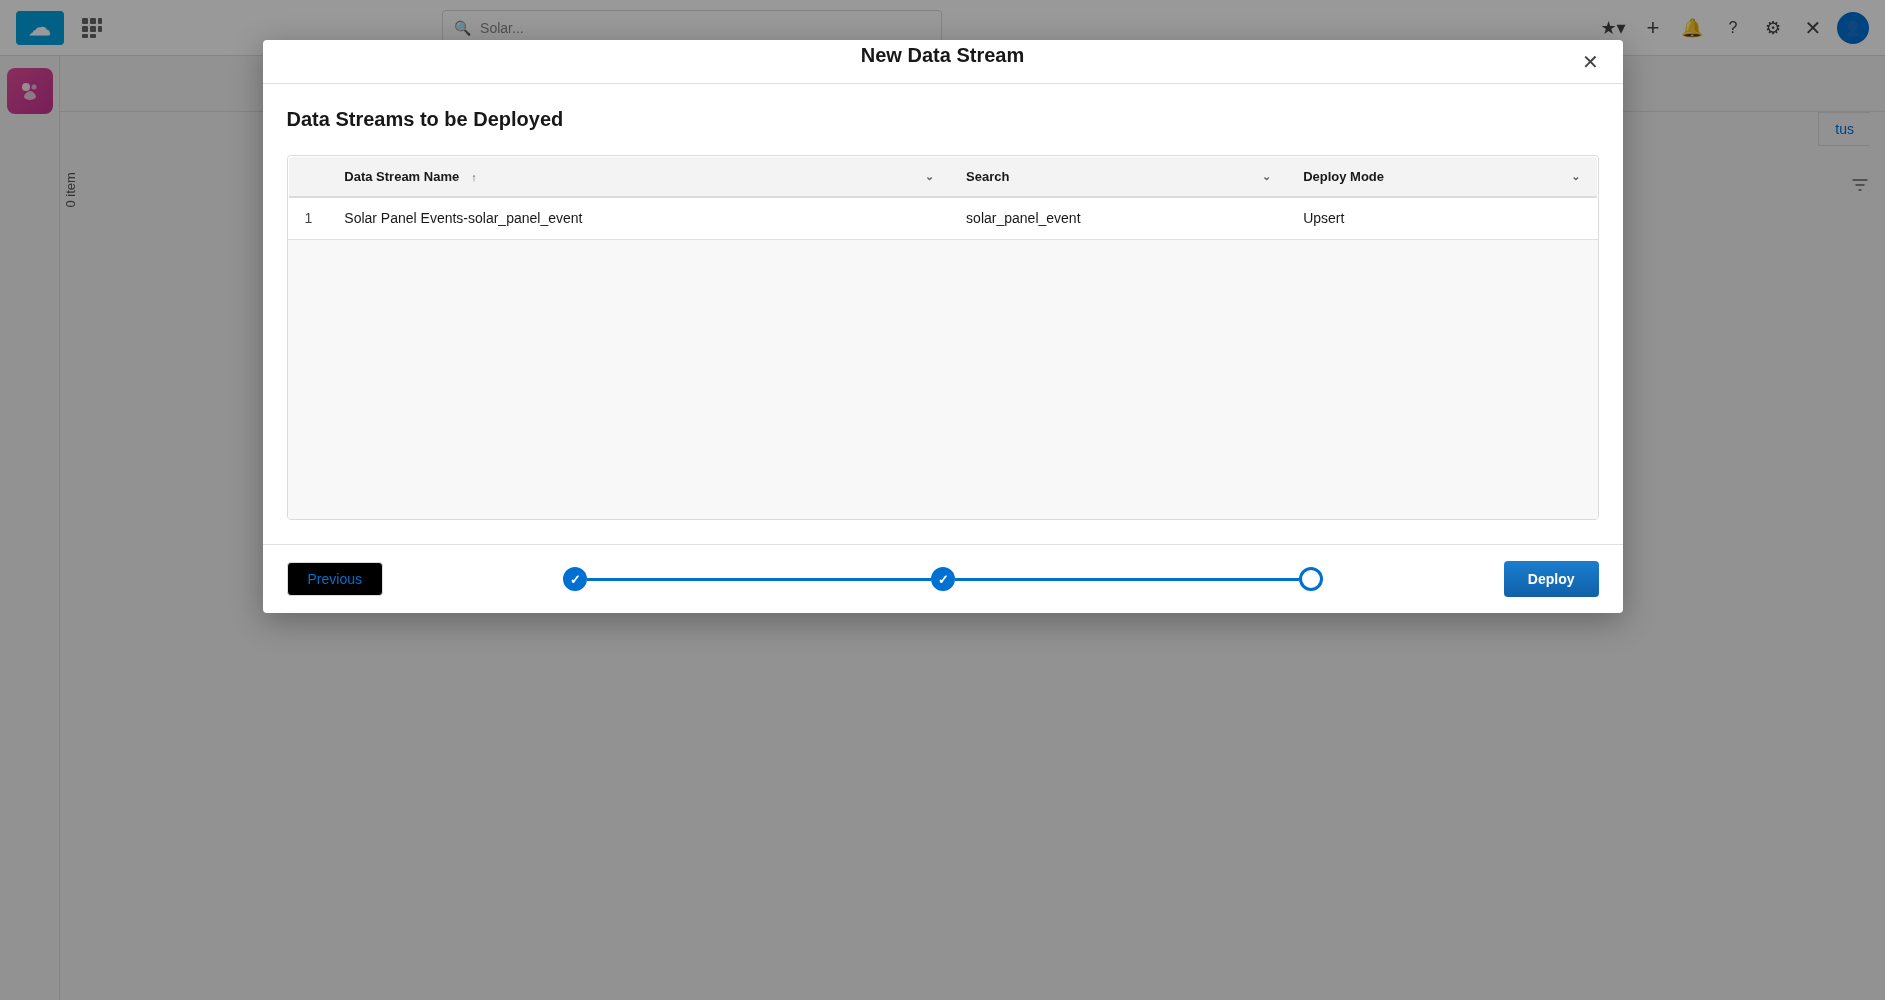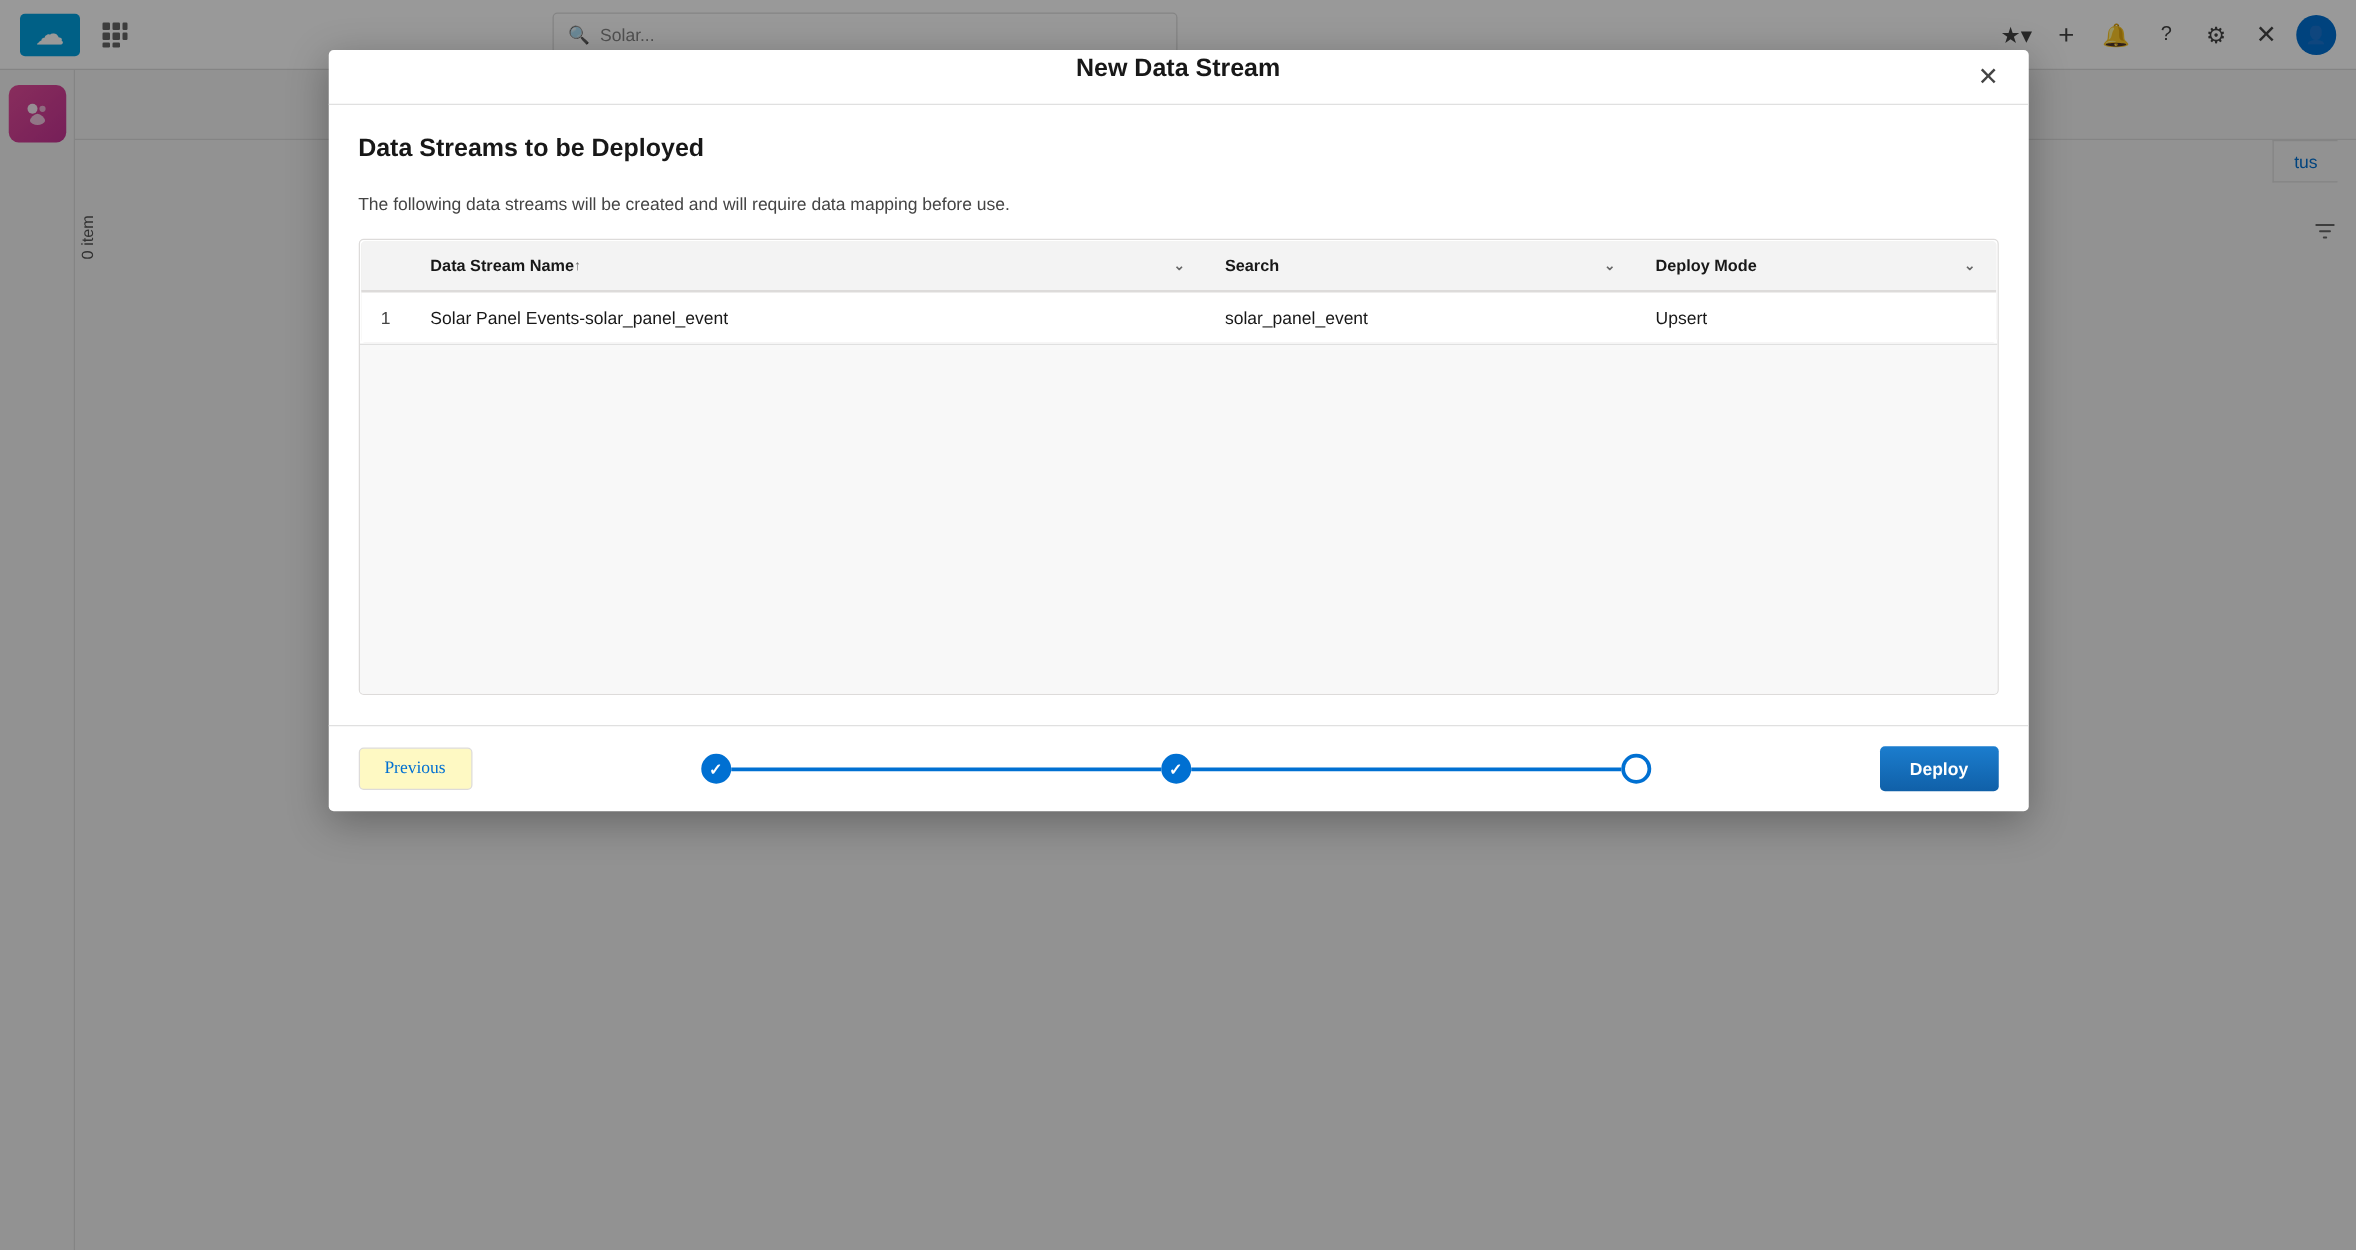--- a/index.html
+++ b/index.html
@@ -212,21 +212,21 @@
       text-align: left;
       font-weight: 700;
       font-size: 13px;
       color: #181818;
       white-space: nowrap;
     }
 
     .data-table th .th-inner {
       display: flex;
       align-items: center;
-      gap: 0;
+      gap: 12px;
     }
 
     .sort-icon {
       color: #666;
       font-size: 11px;
     }
 
     .chevron-icon {
       color: #666;
       font-size: 11px;
@@ -267,26 +267,25 @@
       border-top: 1px solid #e0e0e0;
       display: flex;
       align-items: center;
       justify-content: space-between;
     }
 
     .btn-previous {
       padding: 8px 20px;
       border: 1px solid #dddbda;
       border-radius: 4px;
-      background: #fef9c3;
+      background: #000000;
       color: #0070d2;
       font-size: 14px;
       cursor: pointer;
       font-weight: 400;
-      font-family: Liberation Serif, serif;
     }
 
     .btn-deploy {
       padding: 10px 24px;
       border: none;
       border-radius: 4px;
       background: linear-gradient(to bottom, #1b7dce, #1060a8);
       color: white;
       font-size: 14px;
       cursor: pointer;
@@ -435,21 +434,20 @@
 <div class="modal-overlay">
   <div class="modal">
 
     <div class="modal-header">
       <h2 class="modal-title">New Data Stream</h2>
       <button class="modal-close">✕</button>
     </div>
 
     <div class="modal-body">
       <h3 class="section-title">Data Streams to be Deployed</h3>
-      <p class="section-subtitle">The following data streams will be created and will require data mapping before use.</p>
 
       <div class="table-wrapper">
         <table class="data-table">
           <thead>
             <tr>
               <th style="width:40px;"></th>
               <th>
                 <div class="th-inner">
                   <span>Data Stream Name</span>
                   <span class="sort-icon">↑</span>

